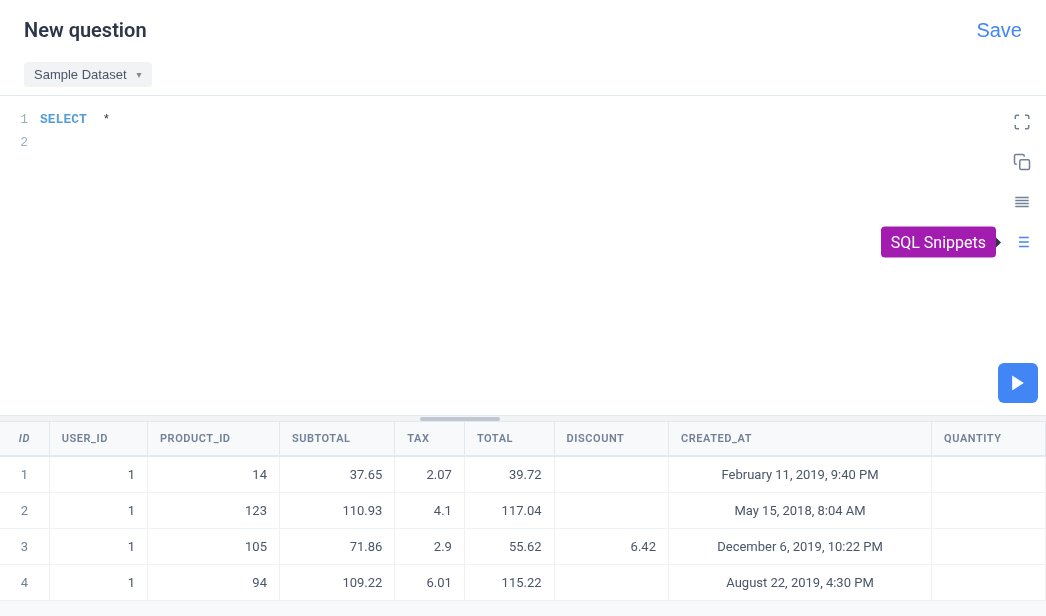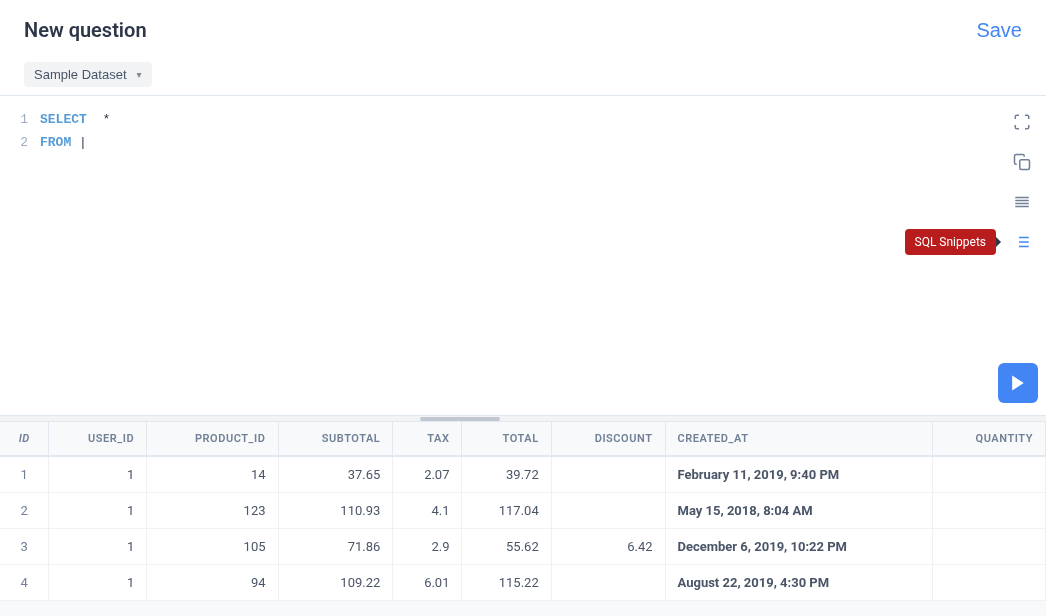--- a/index.html
+++ b/index.html
@@ -122,23 +122,23 @@
 
     
     .tooltip-wrapper {
       position: relative;
     }
     .tooltip-box {
       position: absolute;
       right: 42px;
       top: 50%;
       transform: translateY(-50%);
-      background: #b91c1c;
+      background: #a21caf;
       color: #fff;
-      font-size: 12px;
+      font-size: 16px;
       padding: 6px 10px;
       border-radius: 4px;
       white-space: nowrap;
       pointer-events: none;
     }
     .tooltip-box::after {
       content: '';
       position: absolute;
       left: 100%;
       top: 50%;
@@ -190,41 +190,41 @@
       width: 100%;
       border-collapse: collapse;
       font-size: 13px;
     }
     thead tr {
       background: #f8f9fa;
       border-bottom: 2px solid #e2e8f0;
     }
     thead th {
       padding: 10px 12px;
-      text-align: right;
+      text-align: left;
       font-weight: 600;
       font-size: 11px;
       color: #718096;
       letter-spacing: 0.05em;
       text-transform: uppercase;
       border-right: 1px solid #e2e8f0;
     }
     thead th:first-child { text-align: center; font-style: italic; }
     thead th.left-align { text-align: left; }
     tbody tr {
       border-bottom: 1px solid #edf2f7;
     }
     tbody td {
       padding: 10px 12px;
       text-align: right;
       color: #4a5568;
       border-right: 1px solid #f0f0f0;
     }
     tbody td:first-child { text-align: center; color: #718096; }
-    tbody td.left-align { text-align: left; font-weight: bold; }
+    tbody td.left-align { text-align: center; }
   </style>
 </head>
 <body>
 
 <div class="header">
   <span class="header-title">New question</span>
   <button class="save-btn">Save</button>
 </div>
 
 <div class="dataset-bar">
@@ -236,23 +236,20 @@
 
 <div class="editor-container">
   <div class="editor-inner">
     <div class="line-numbers">
       <span>1</span>
       <span>2</span>
     </div>
     <div class="code-area">
       <div class="code-line">
         <span class="kw">SELECT</span>&nbsp;&nbsp;<span>*</span>
-      </div>
-      <div class="code-line">
-        <span class="kw">FROM</span>&nbsp;<span>|</span>
       </div>
     </div>
   </div>
 
   <div class="right-toolbar">
     <button class="toolbar-btn" title="Expand">
       <svg viewBox="0 0 24 24" fill="none" stroke="#718096" stroke-width="2">
         <path d="M8 3H5a2 2 0 0 0-2 2v3m18 0V5a2 2 0 0 0-2-2h-3m0 18h3a2 2 0 0 0 2-2v-3M3 16v3a2 2 0 0 0 2 2h3"></path>
       </svg>
     </button>

